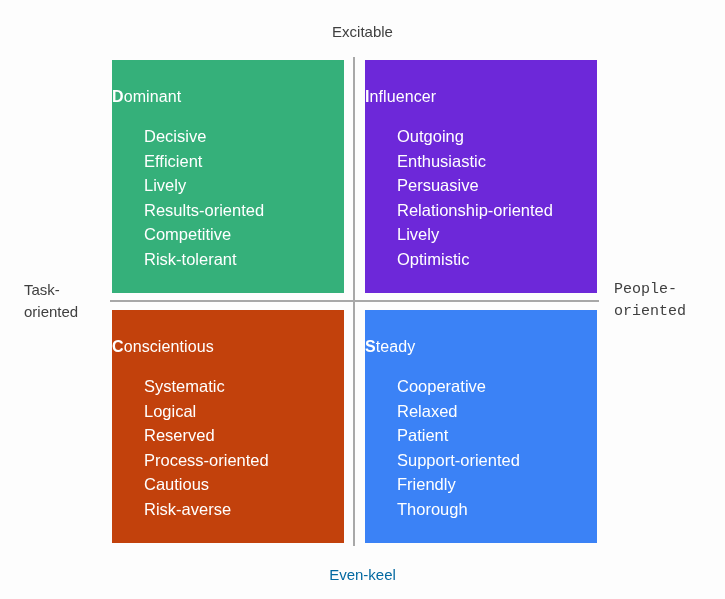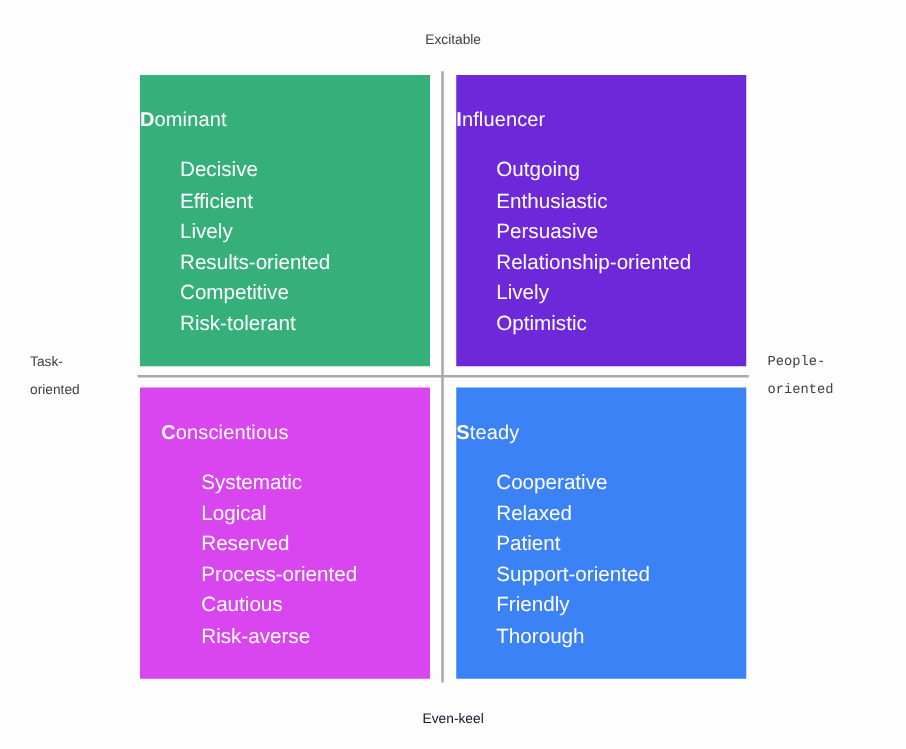--- a/index.html
+++ b/index.html
@@ -18,21 +18,21 @@
     position: relative;
     width: 725px;
     height: 599px;
     background: #fdfdfd;
   }
 
   
   .axis-label {
     position: absolute;
     color: #3f3f3f;
-    font-size: 11px;
+    font-size: 15px;
     line-height: 22px;
     font-family: "Liberation Sans", sans-serif;
     white-space: pre-line;
   }
   .axis-top {
     top: 21px;
     left: 0;
     width: 725px;
     text-align: center;
   }
@@ -124,21 +124,21 @@
 <div id="disc-diagram" style="background-color: rgb(253, 253, 253);">
 
   <div class="axis-label axis-top" style="color: rgb(63, 63, 63);">Excitable</div>
 
   <div class="axis-label axis-left" style="color: rgb(63, 63, 63);">Task-
 oriented</div>
 
   <div class="axis-label axis-right" style="color: rgb(63, 63, 63);">People-
 oriented</div>
 
-  <div class="axis-label axis-bottom" style="color: #0f172a;">Even-keel</div>
+  <div class="axis-label axis-bottom" style="color: #0369a1;">Even-keel</div>
 
   <div class="divider divider-vertical" style="background-color: rgb(168, 168, 168);"></div>
   <div class="divider divider-horizontal" style="background-color: rgb(168, 168, 168);"></div>
 
   <div class="quadrant q-dominant" style="background-color: rgb(53, 176, 122); color: rgb(255, 255, 255);">
     <div class="quadrant-title">
       <span class="initial">D</span><span>ominant</span>
     </div>
     <ul class="trait-list">
         <li>Decisive</li>
@@ -157,21 +157,21 @@
     <ul class="trait-list">
         <li>Outgoing</li>
         <li>Enthusiastic</li>
         <li>Persuasive</li>
         <li>Relationship-oriented</li>
         <li>Lively</li>
         <li>Optimistic</li>
       </ul>
   </div>
 
-  <div class="quadrant q-conscientious" style="background-color: #d946ef; color: rgb(255, 255, 255); padding-left: 17px;">
+  <div class="quadrant q-conscientious" style="background-color: #c2410c; color: rgb(255, 255, 255);">
     <div class="quadrant-title">
       <span class="initial">C</span><span>onscientious</span>
     </div>
     <ul class="trait-list">
         <li>Systematic</li>
         <li>Logical</li>
         <li>Reserved</li>
         <li>Process-oriented</li>
         <li>Cautious</li>
         <li>Risk-averse</li>

